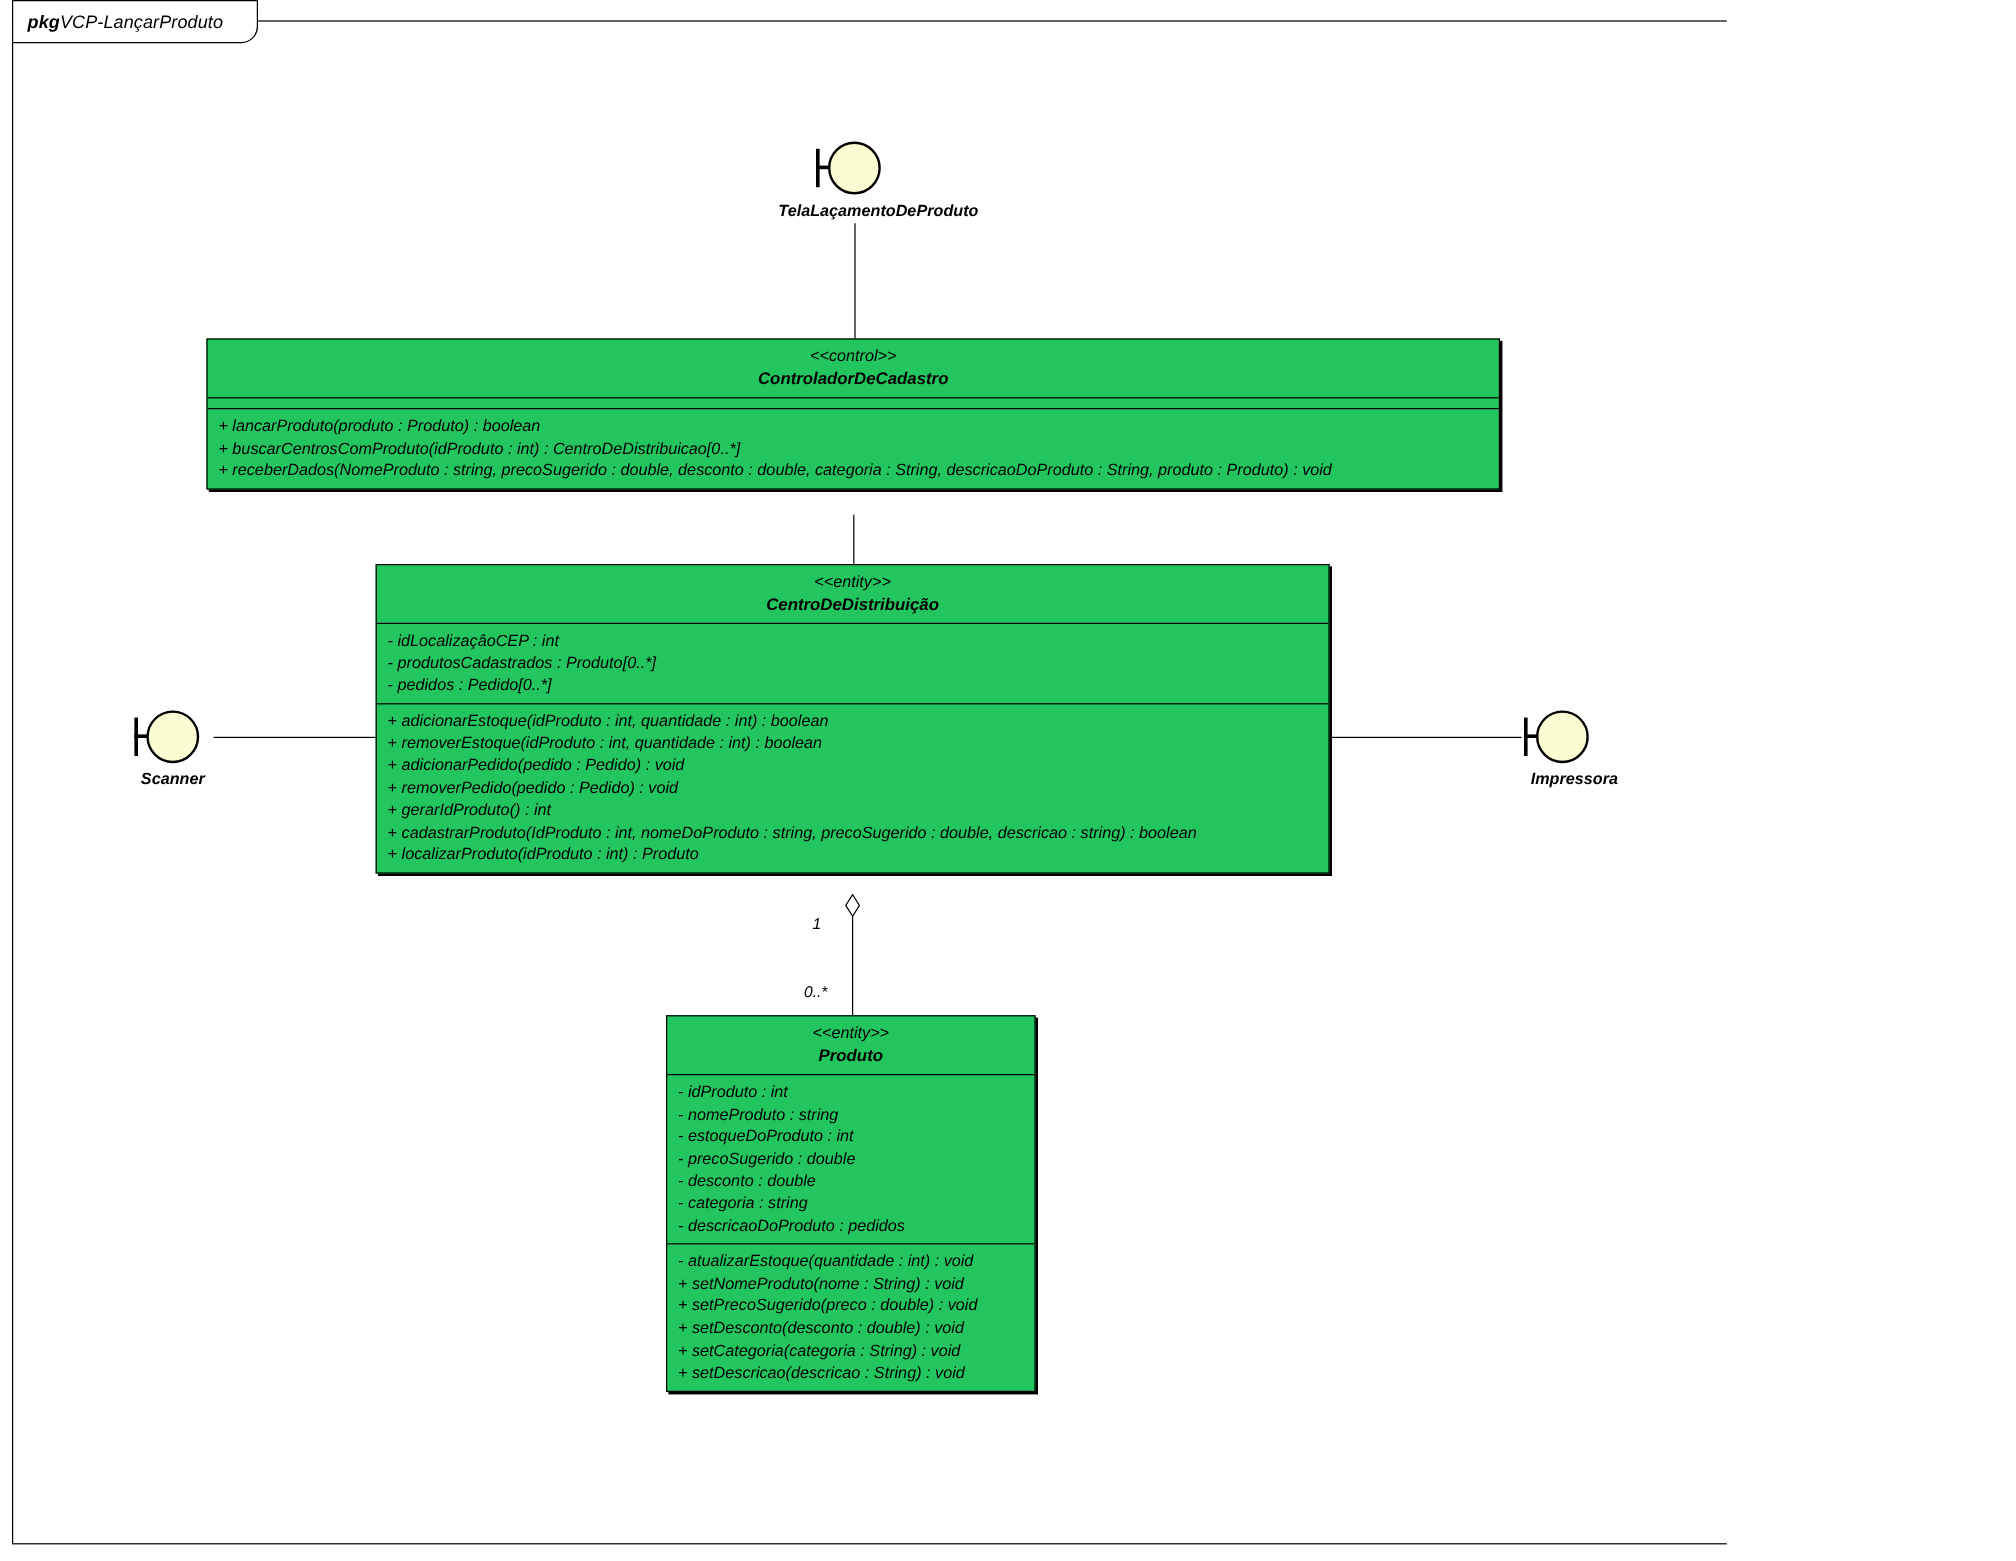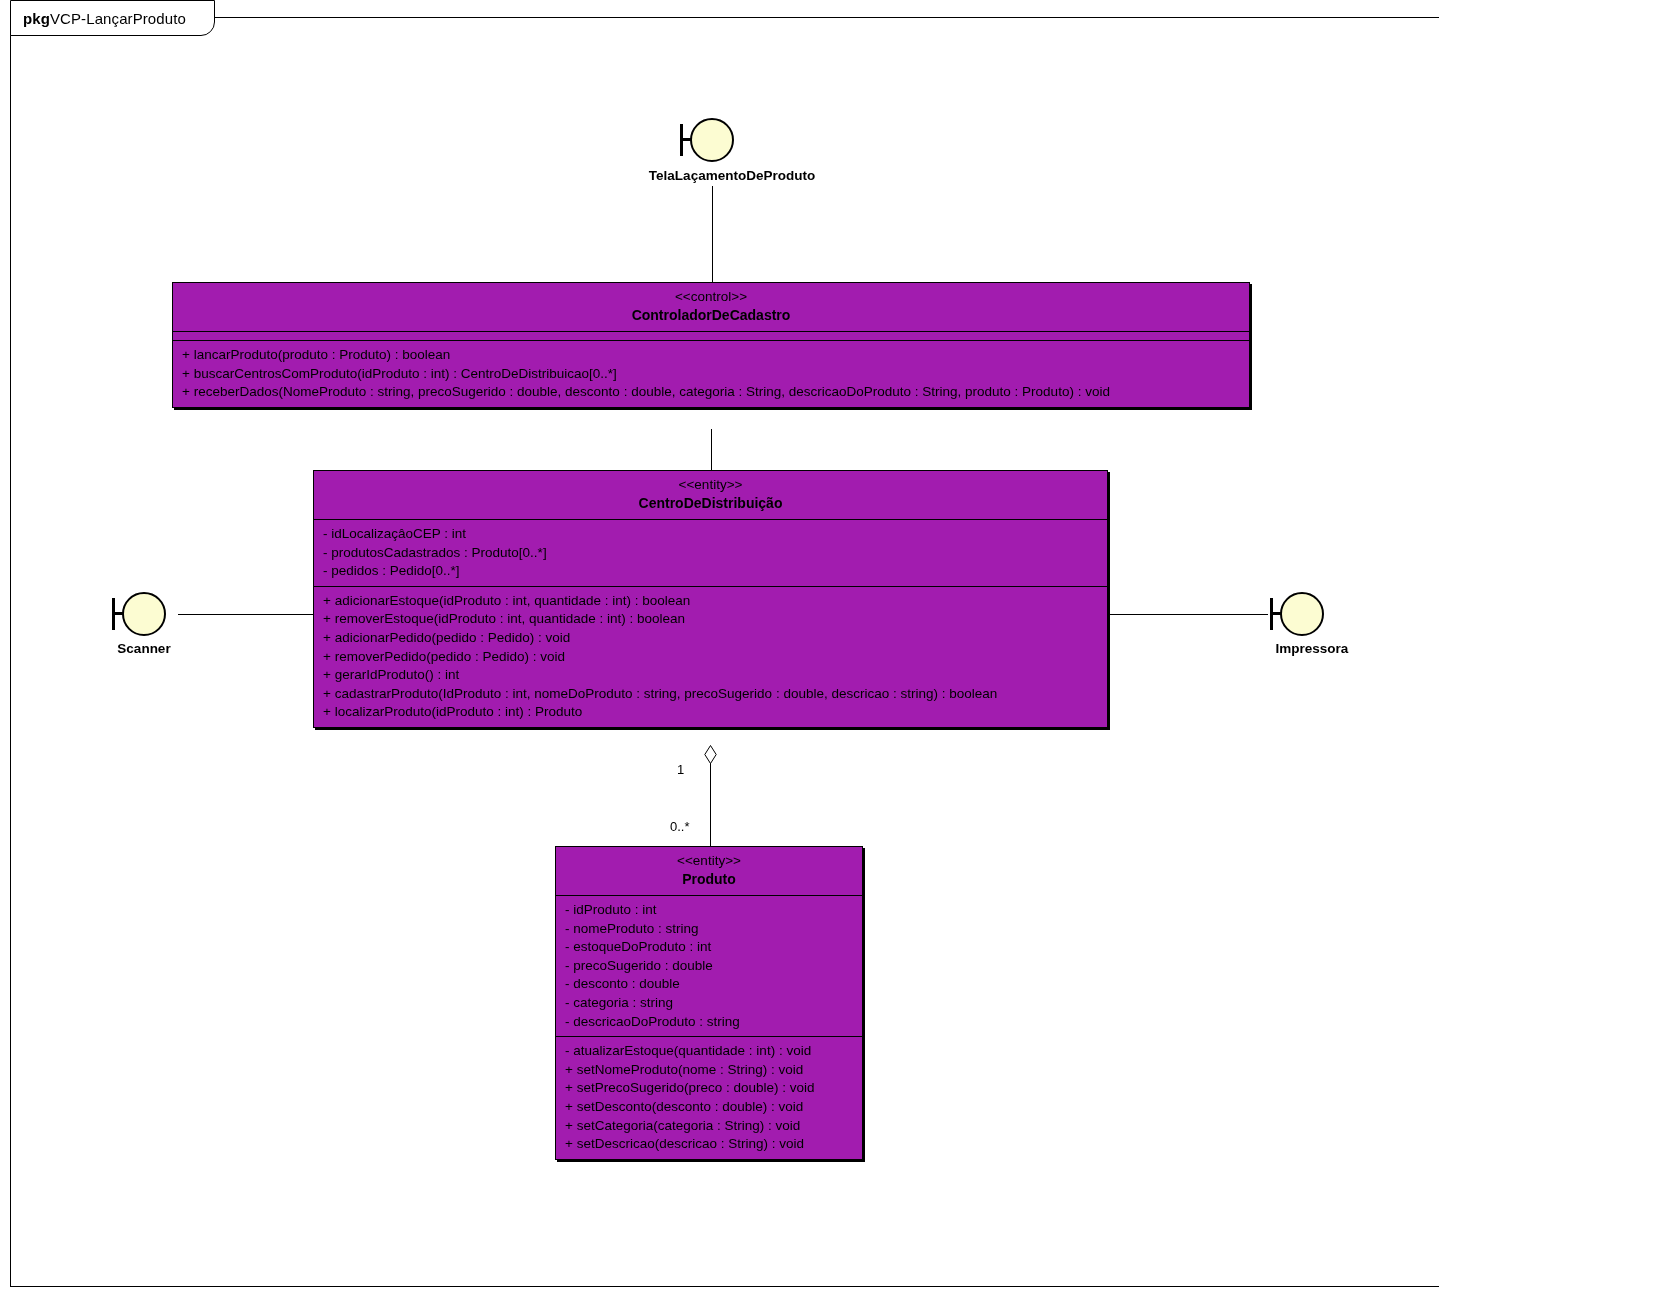--- a/index.html
+++ b/index.html
@@ -10,20 +10,21 @@
   body {
     font-family: "Liberation Sans", sans-serif;
     -webkit-font-smoothing: antialiased;
   }
   #canvas {
     position: relative;
     width: 1439px;
     height: 1301px;
     background: #ffffff;
     overflow: hidden;
+    font-style: italic;
   }
 
   
   .pkg-frame {
     position: absolute;
     left: 10px;
     top: 17px;
     width: 1655px;
     height: 1270px;
     border: 1px solid #000000;
@@ -47,21 +48,21 @@
     color: #000000;
     letter-spacing: .1px;
     z-index: 5;
   }
   .pkg-tab b { font-weight: bold; }
 
   
   .uml-class {
     position: absolute;
     box-sizing: border-box;
-    background: #a21caf;
+    background: #22c55e;
     border: 1px solid #000000;
     box-shadow: 2px 2px 0 0 #000000;
     z-index: 3;
   }
   .cls-header {
     padding: 6px 8px 7px 8px;
     text-align: center;
     border-bottom: 1px solid #000000;
   }
   .stereotype {
@@ -231,21 +232,21 @@
       <div class="stereotype">&lt;&lt;entity&gt;&gt;</div>
       <div class="cls-name">Produto</div>
     </div>
     <div class="cls-compartment">
       <div class="member">- idProduto : int</div>
       <div class="member">- nomeProduto : string</div>
       <div class="member">- estoqueDoProduto : int</div>
       <div class="member">- precoSugerido : double</div>
       <div class="member">- desconto : double</div>
       <div class="member">- categoria : string</div>
-      <div class="member">- descricaoDoProduto : string</div>
+      <div class="member">- descricaoDoProduto : pedidos</div>
     </div>
     <div class="cls-compartment">
       <div class="member">- atualizarEstoque(quantidade : int) : void</div>
       <div class="member">+ setNomeProduto(nome : String) : void</div>
       <div class="member">+ setPrecoSugerido(preco : double) : void</div>
       <div class="member">+ setDesconto(desconto : double) : void</div>
       <div class="member">+ setCategoria(categoria : String) : void</div>
       <div class="member">+ setDescricao(descricao : String) : void</div>
     </div>
   </div>

